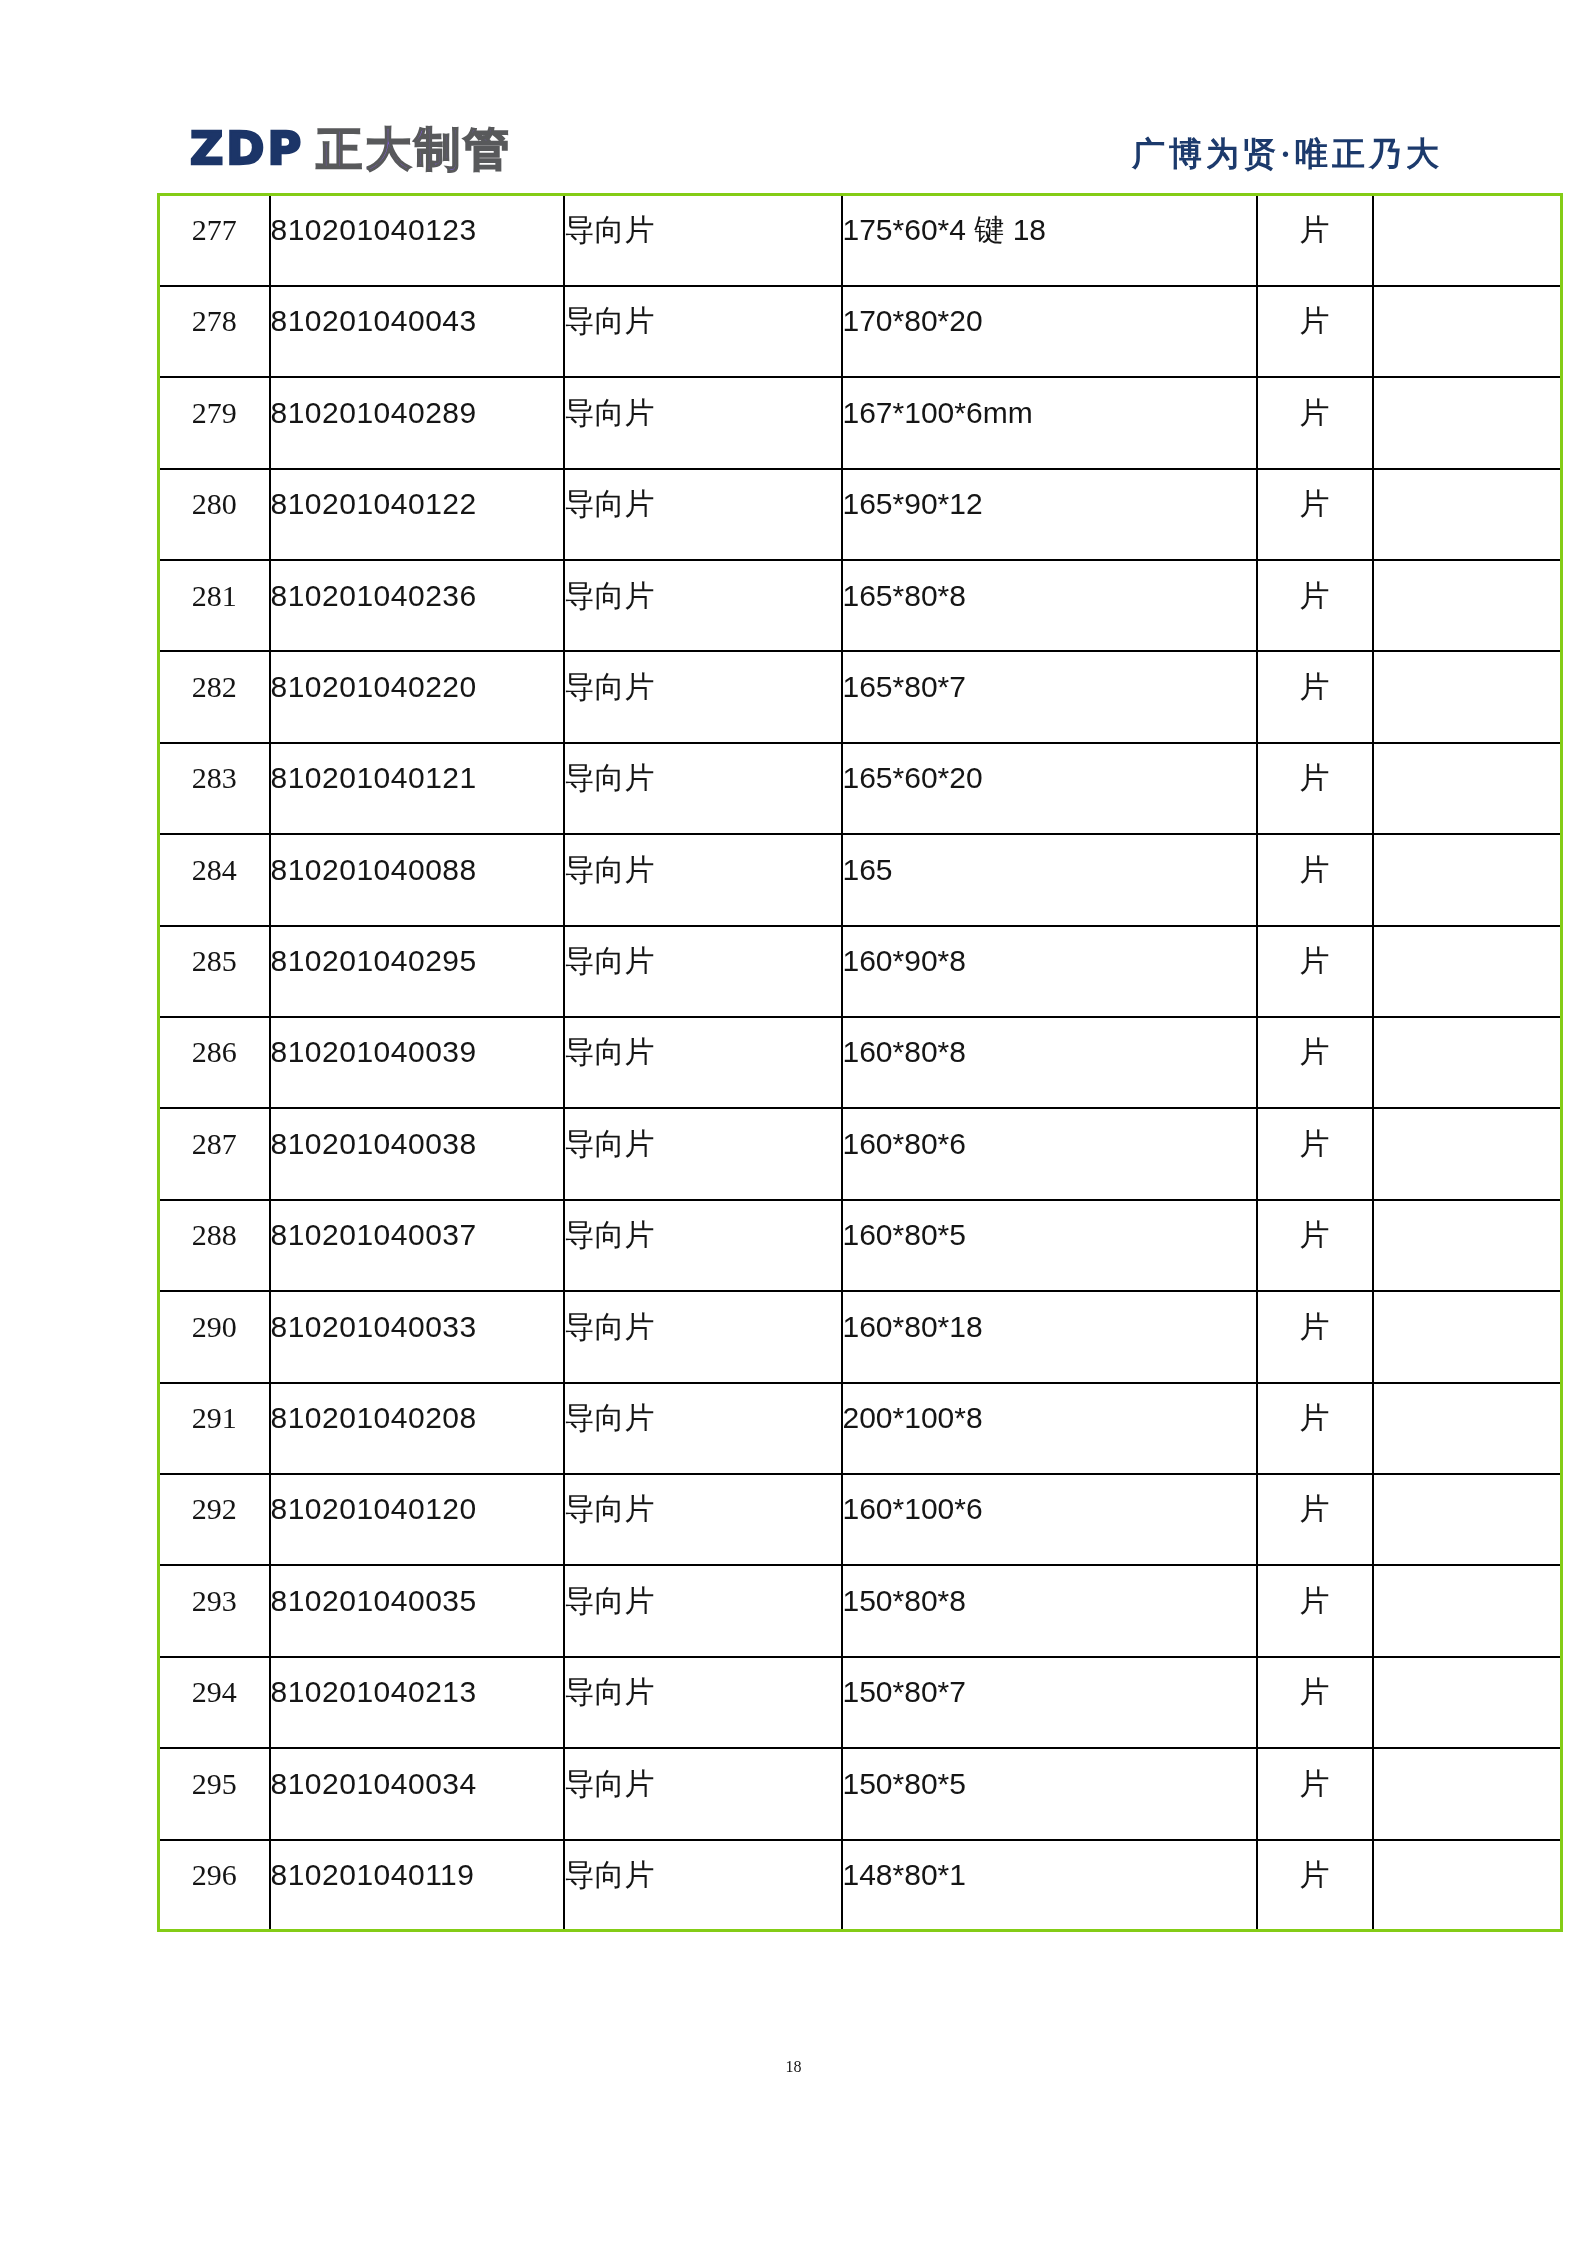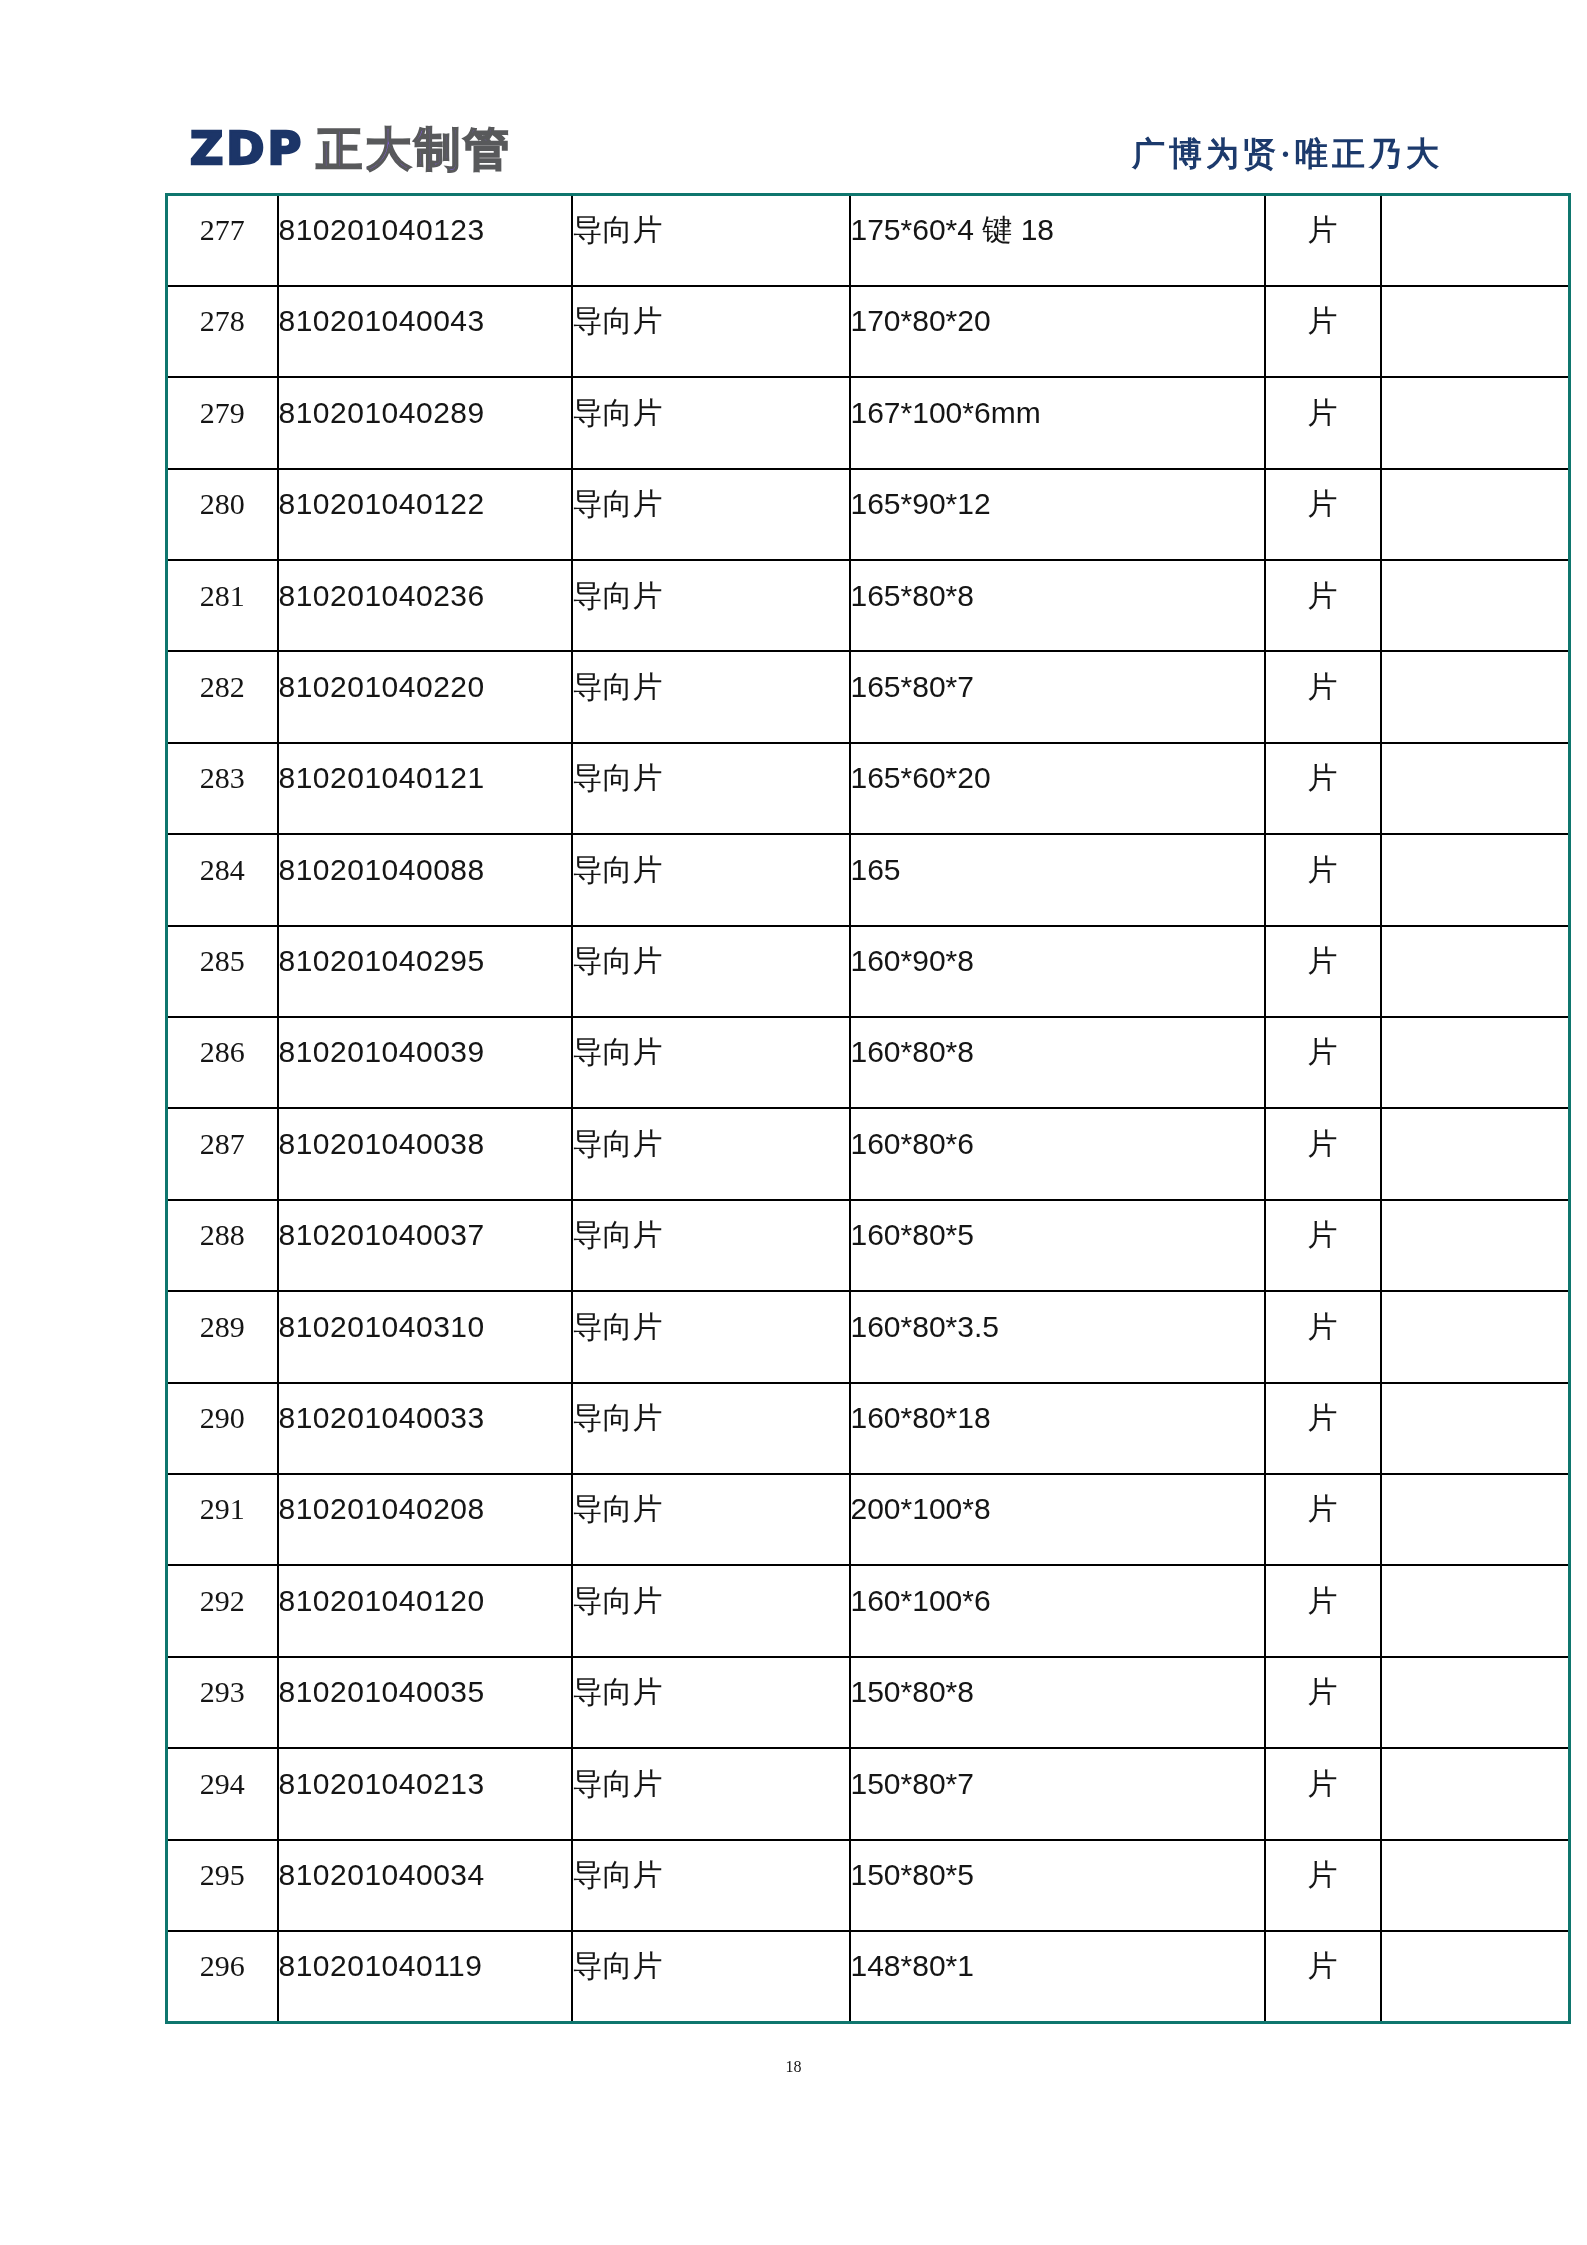--- a/index.html
+++ b/index.html
@@ -49,25 +49,25 @@
     font-size: 33px;
     line-height: 1.1;
     color: #1c3a6c;
     letter-spacing: 4px;
     white-space: nowrap;
   }
 
   
   table.parts {
     position: absolute;
-    left: 165px; top: 193px;
+    left: 157px; top: 193px;
     border-collapse: collapse;
     table-layout: fixed;
     width: 1403px;
-    border: 3px solid #0f766e;
+    border: 3px solid #84cc16;
   }
   table.parts tr { height: 91.4px; }
   table.parts td {
     border: 2px solid #000;
     vertical-align: middle;
     padding: 0 0 20px 0;
     font-size: 30px;
     line-height: 1.15;
     color: #151515;
     overflow: hidden;
@@ -208,28 +208,20 @@
   </tr>
       <tr>
     <td class="c-no">288</td>
     <td class="c-code">810201040037</td>
     <td class="c-name">导向片</td>
     <td class="c-spec">160*80*5</td>
     <td class="c-unit">片</td>
     <td class="c-remark"></td>
   </tr>
       <tr>
-    <td class="c-no">289</td>
-    <td class="c-code">810201040310</td>
-    <td class="c-name">导向片</td>
-    <td class="c-spec">160*80*3.5</td>
-    <td class="c-unit">片</td>
-    <td class="c-remark"></td>
-  </tr>
-      <tr>
     <td class="c-no">290</td>
     <td class="c-code">810201040033</td>
     <td class="c-name">导向片</td>
     <td class="c-spec">160*80*18</td>
     <td class="c-unit">片</td>
     <td class="c-remark"></td>
   </tr>
       <tr>
     <td class="c-no">291</td>
     <td class="c-code">810201040208</td>

